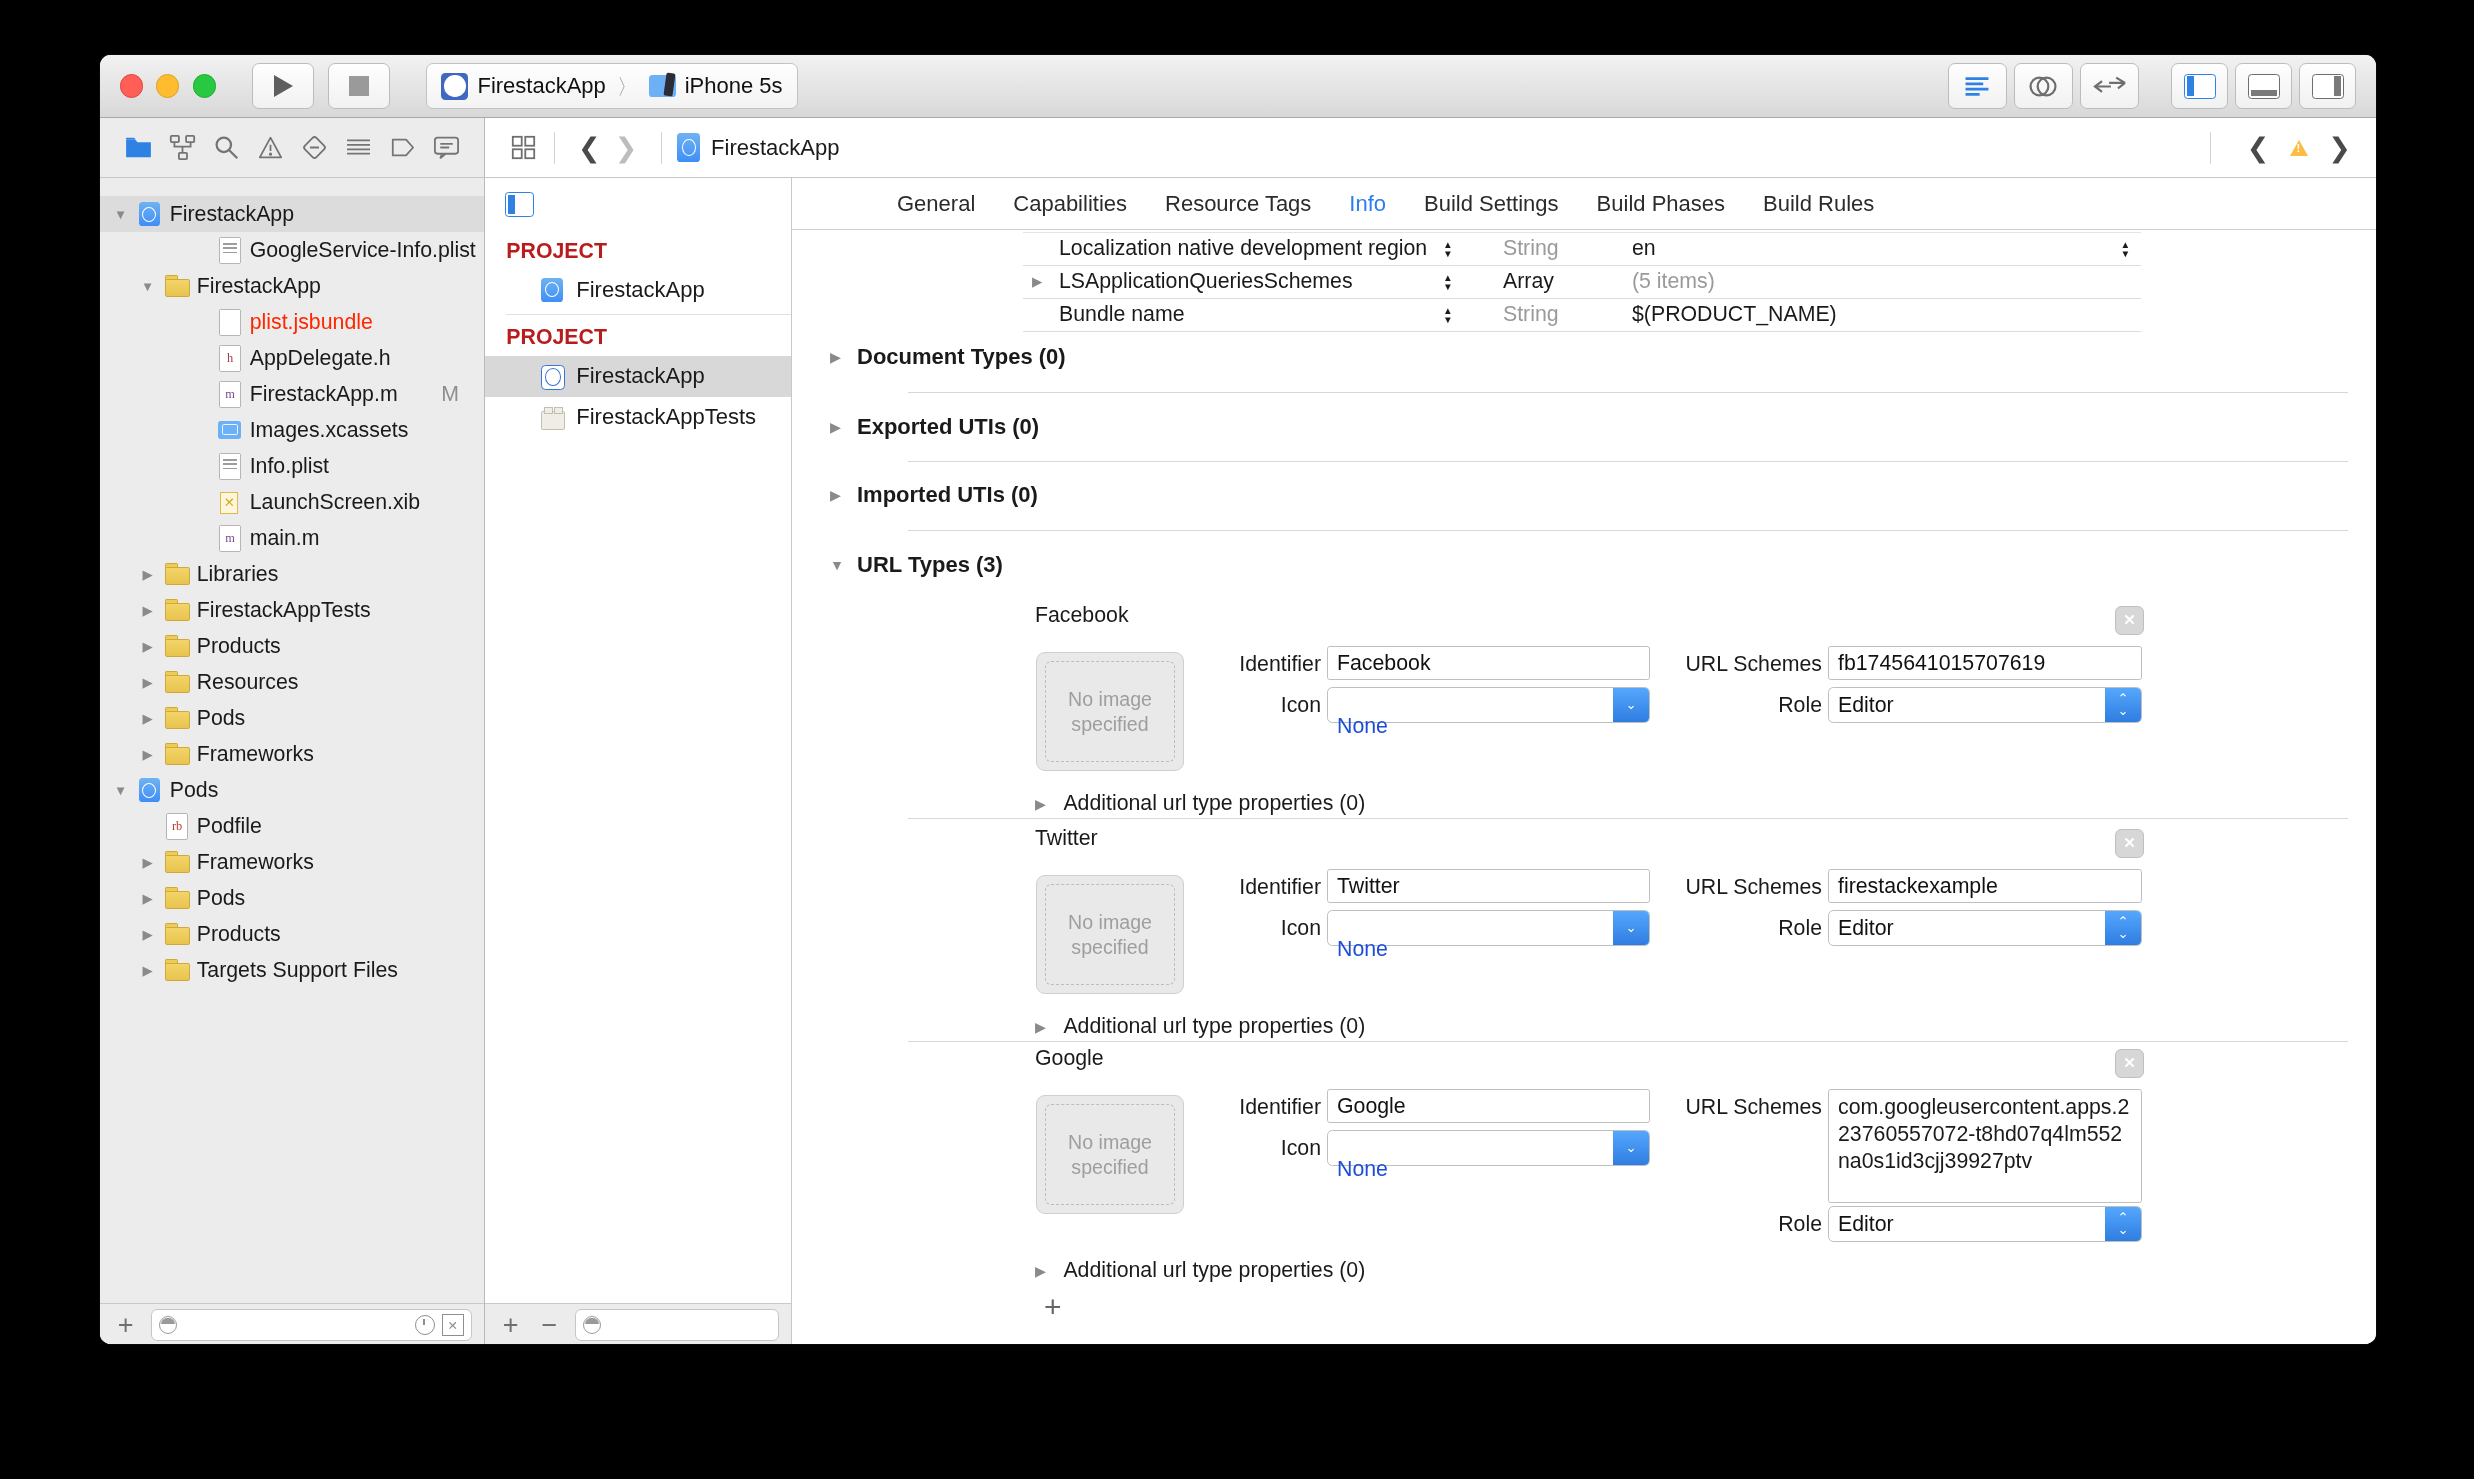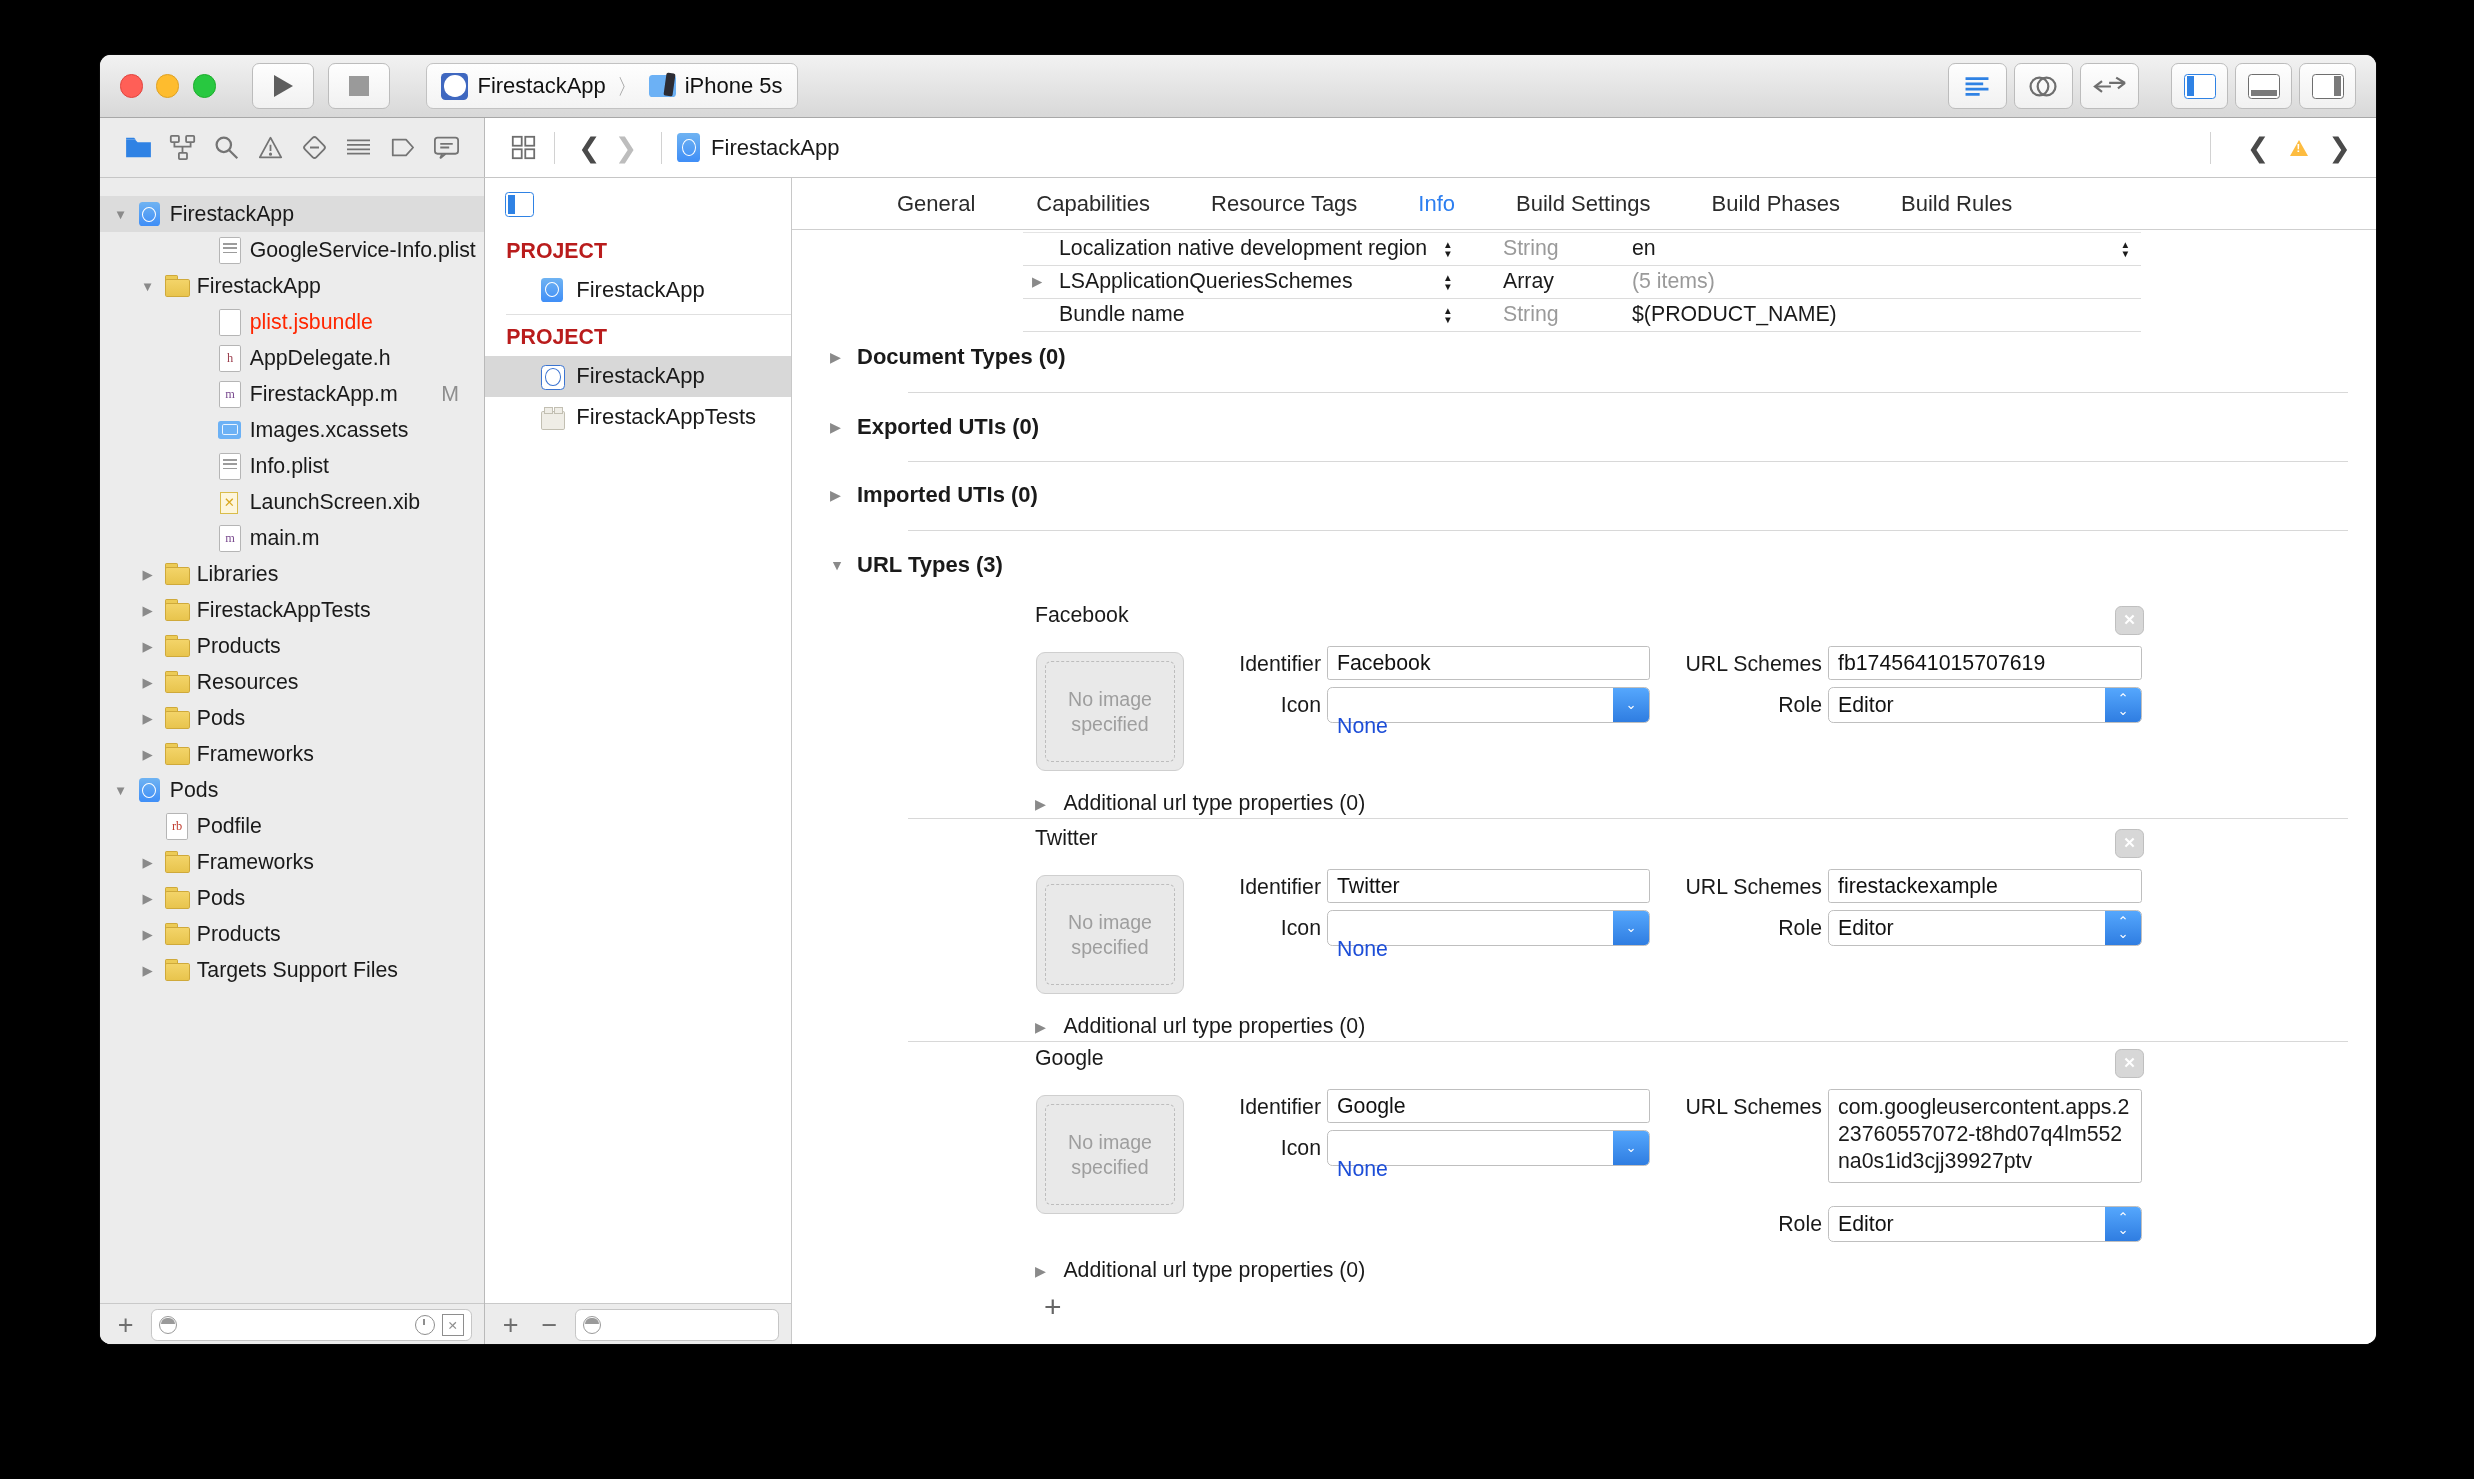--- a/index.html
+++ b/index.html
@@ -118,21 +118,21 @@
   
   .pp-toggle{position:absolute;left:20.4px;top:14.2px;width:27px;height:23px;border:1.8px solid #2f82e4;border-radius:3.6px;}
   .pp-toggle::after{content:"";position:absolute;left:1.8px;top:1.8px;bottom:1.8px;width:7.1px;background:#2f82e4;}
   .pp-header{font-size:21.3px;font-weight:bold;color:#b91c1c;padding-left:21.3px;height:36px;display:flex;align-items:center;}
   .pp-h1{margin-top:55px;}
   .pp-row{height:41px;display:flex;align-items:center;padding-left:52px;font-size:22px;gap:10.7px;}
   .pp-row.selected{background:#d8d8d8;}
   .pp-div{height:0.9px;background:#e0e0e0;margin:3.6px 0 5.3px 21.3px;}
 
   
-  .tabbar{height:51px;display:flex;align-items:center;padding-left:105px;gap:61px;border-bottom:0.9px solid #cfcfcf;font-size:22px;color:#2b2b2b;}
+  .tabbar{height:51px;display:flex;align-items:center;padding-left:105px;gap:38px;border-bottom:0.9px solid #cfcfcf;font-size:22px;color:#2b2b2b;}
   .tab.active{color:#2c7ef0;}
 
   
   .content{position:relative;height:1116px;overflow:hidden;font-size:21.3px;}
   .plist{position:absolute;left:231px;top:1.8px;width:1118px;}
   .prow{height:32px;display:flex;align-items:center;position:relative;border-bottom:0.9px solid #dcdcdc;}
   .prow:first-child{border-top:0.9px solid #e4e4e4;}
   .pkey{position:absolute;left:36px;white-space:nowrap;}
   .pdisc{position:absolute;left:9px;font-size:13.3px;color:#8a8a8a;}
   .stepper{position:absolute;left:420px;display:flex;flex-direction:column;align-items:center;color:#1a1a1a;}
@@ -677,21 +677,21 @@
           <span class="frow-label" style="left:333px;top:49px">Identifier</span>
           <input class="f-input" style="left: 535px; top: 43px; width: 323px;" value="Google">
           <span class="frow-label" style="left:333px;top:90px">Icon</span>
           <div class="dropdown" style="left:535px;top:84px;width:323px">
             <span class="dd-text placeholder">None</span>
             <span class="dd-btn">
                   <span class="cv">⌄</span>
                 </span>
           </div>
           <span class="frow-label" style="left:834px;top:49px">URL Schemes</span>
-          <div class="schemes-box" style="left:1036px;top:43px;width:314px;height:94px">com.googleusercontent.apps.223760557072-t8hd07q4lm552na0s1id3cjj39927ptv</div>
+          <div class="schemes-box" style="left:1036px;top:43px;width:314px;height:114px">com.googleusercontent.apps.223760557072-t8hd07q4lm552na0s1id3cjj39927ptv</div>
           <span class="frow-label" style="left:834px;top:166px">Role</span>
           <div class="dropdown" style="left:1036px;top:160px;width:314px">
             <span class="dd-text">Editor</span>
             <span class="dd-btn">
                   <span class="cv">⌃</span>
                   <span class="cv">⌄</span>
                 </span>
           </div>
           <div class="addl" style="top:212px">
             <span class="disc">▶</span>

